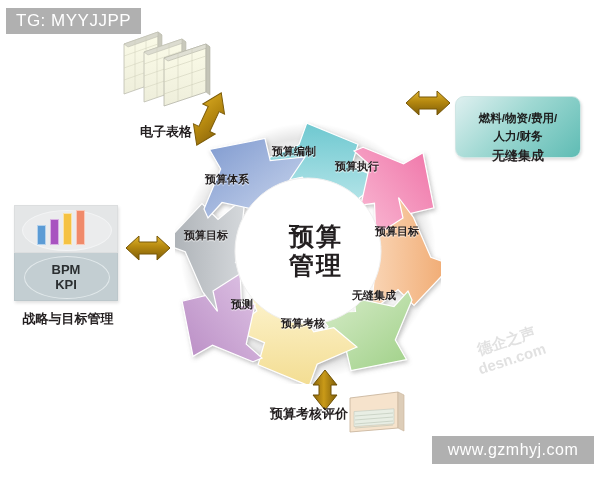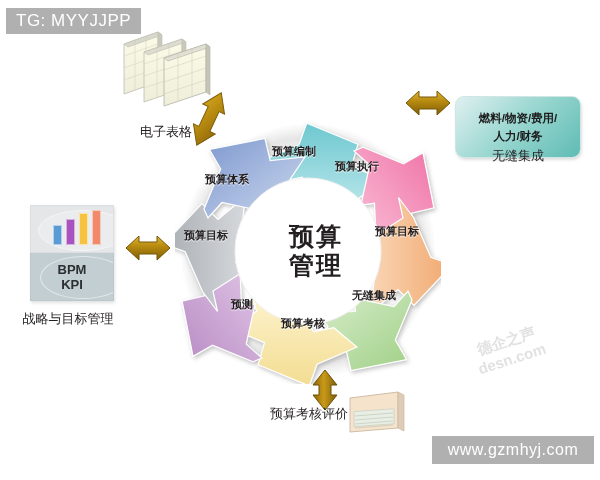--- a/index.html
+++ b/index.html
@@ -74,21 +74,21 @@
     color: #231f20;
     line-height: 29px;
     letter-spacing: 2px;
     pointer-events: none;
   }
 
   
   .node-caption {
     position: absolute;
     font-size: 13px;
-    font-weight: normal;
+    font-weight: bold;
     color: #231f20;
     white-space: nowrap;
     text-align: center;
   }
 
   
   #integration-box {
     position: absolute;
     left: 455px; top: 76px;
     width: 126px; height: 62px;
@@ -107,22 +107,22 @@
     font-size: 11.5px;
     font-weight: bold;
     color: #1c1c1c;
     line-height: 18px;
     white-space: nowrap;
   }
 
   
   #strategy-box {
     position: absolute;
-    left: 30px; top: 205px;
-    width: 84px; height: 96px;
+    left: 14px; top: 205px;
+    width: 104px; height: 96px;
     box-shadow: 1px 2px 3px rgba(0,0,0,0.12);
   }
   #chart-panel {
     position: relative;
     height: 48px;
     background: #e4e6e7;
     border: 1px solid #dcdedf;
     box-sizing: border-box;
     overflow: hidden;
   }

